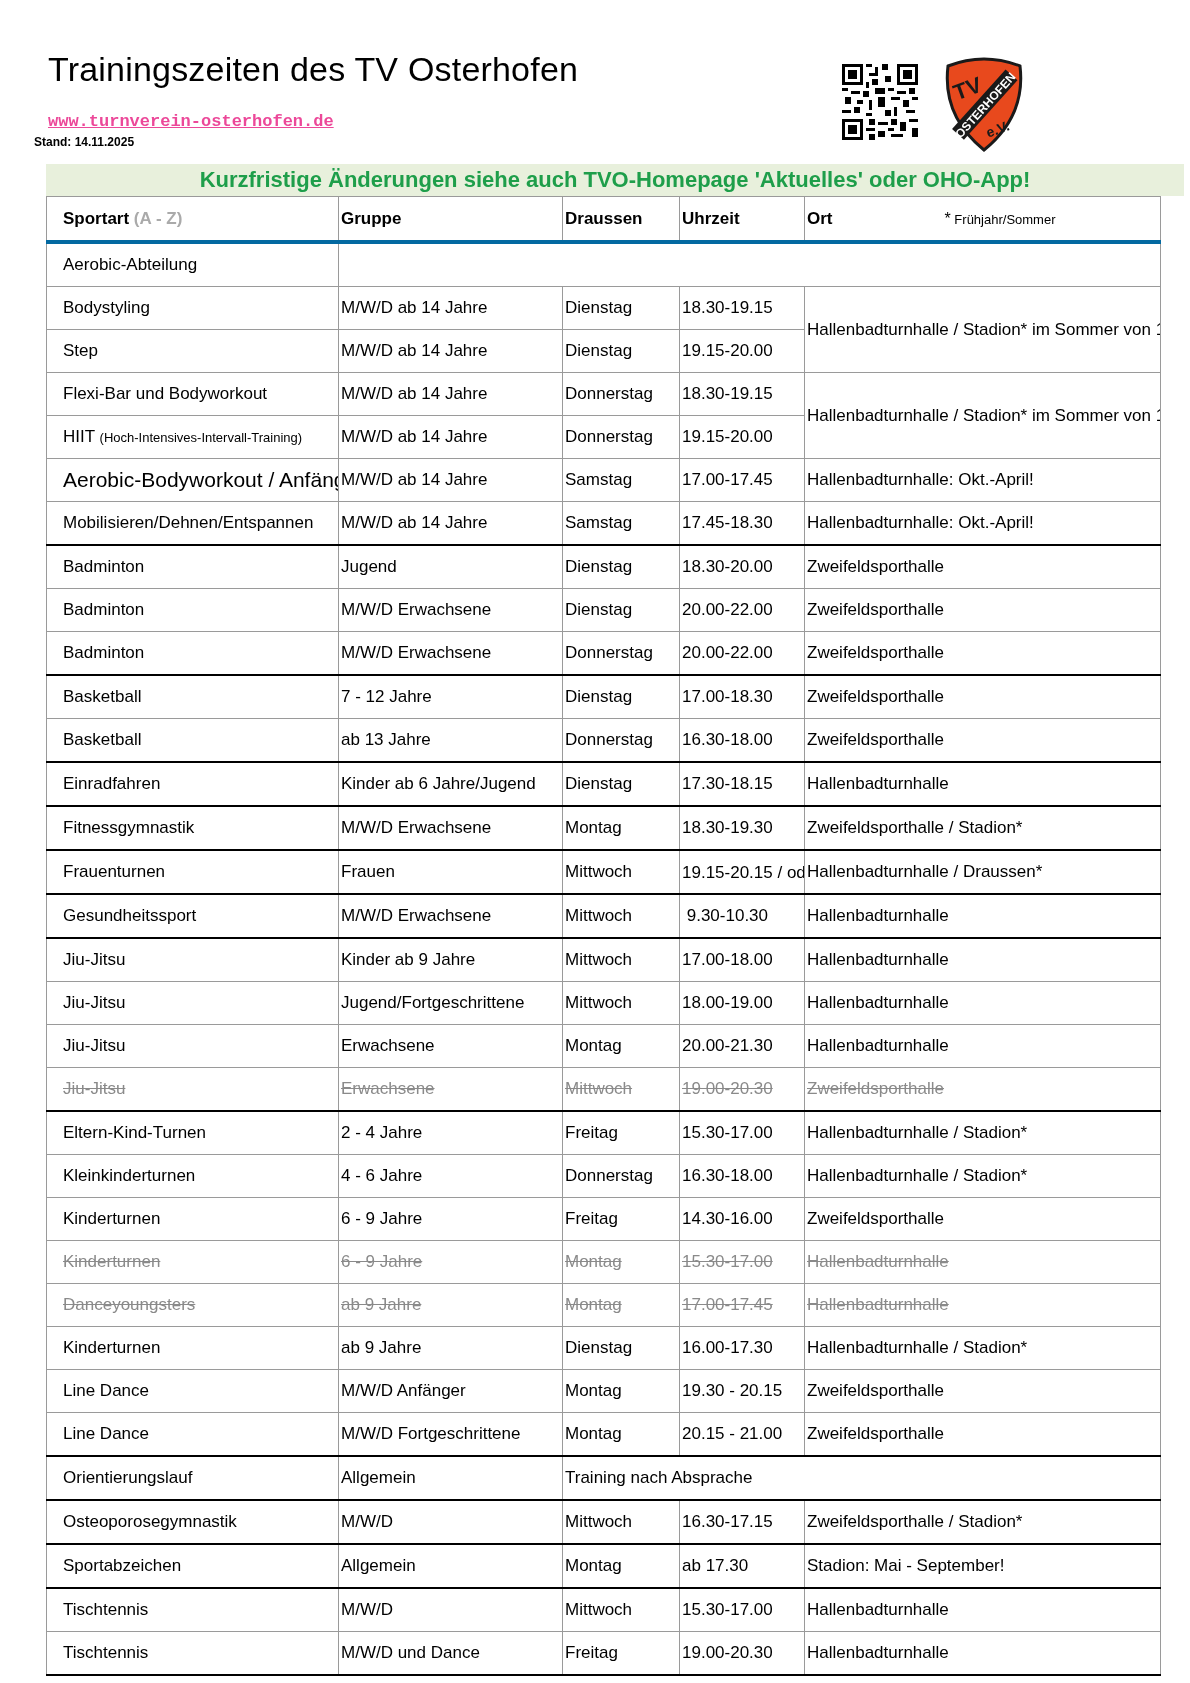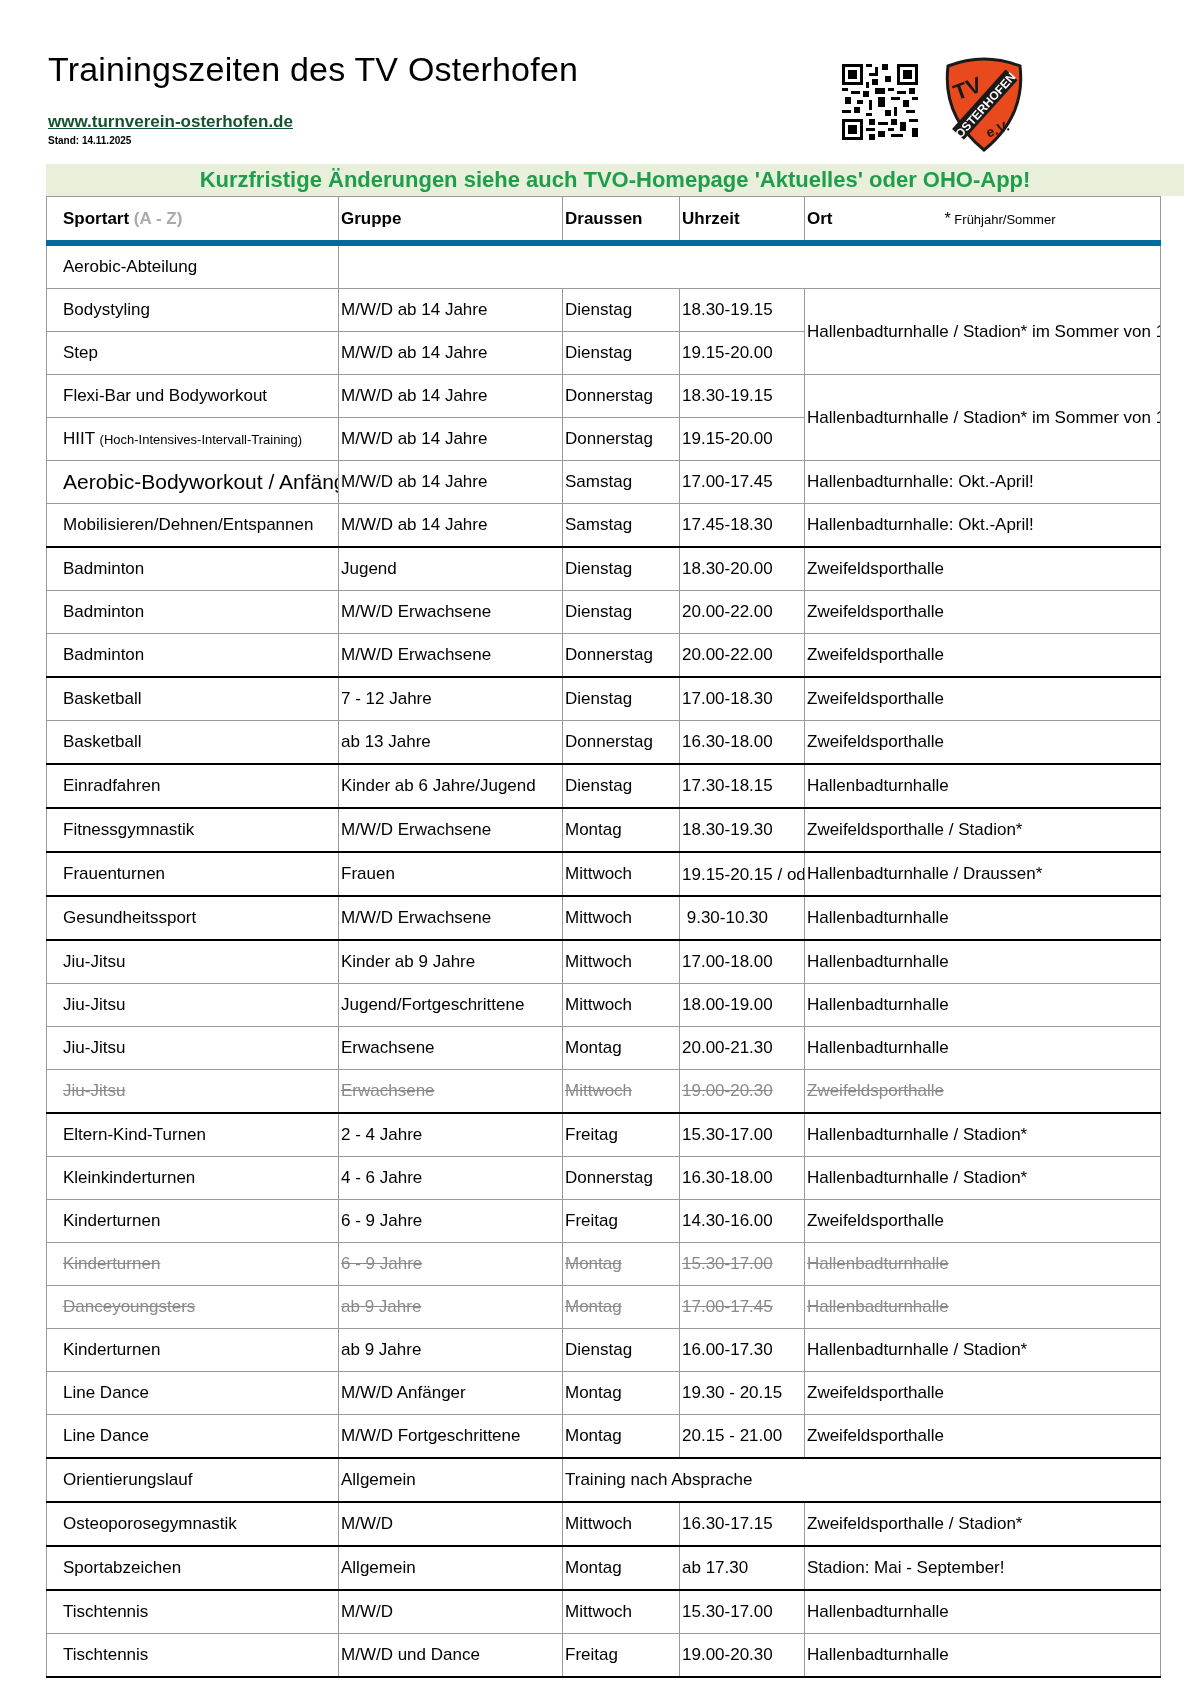--- a/index.html
+++ b/index.html
@@ -1,28 +1,28 @@
 <!DOCTYPE html>
 <html><head>
 <meta charset="utf-8">
 <style>
   html, body { margin: 0; padding: 0; background: #ffffff; }
   body { width: 1190px; height: 1683px; position: relative; font-family: "Liberation Sans", sans-serif; color: #000; overflow: hidden; }
   .title { position: absolute; left: 48px; top: 50px; font-size: 34px; font-weight: normal; letter-spacing: 0.2px; }
-  .url { position: absolute; left: 48px; top: 112px; font-size: 17px; font-weight: bold; color: #14532d; text-decoration: underline; }
-  .stand { position: absolute; left: 48px; top: 135px; font-size: 10px; font-weight: bold; }
+  .url { position: absolute; left: 48px; top: 112px; font-size: 17px; font-weight: bold; color: #ec4899; text-decoration: underline; font-family: Liberation Mono, monospace; }
+  .stand { position: absolute; left: 34px; top: 135px; font-size: 12px; font-weight: bold; }
   .qr { position: absolute; left: 838px; top: 64px; width: 84px; height: 76px; }
   .crest { position: absolute; left: 940px; top: 56px; width: 88px; height: 96px; }
   .banner { position: absolute; left: 46px; top: 164px; width: 1138px; height: 32px; background: #e8f0dc; text-align: center; font-size: 22px; font-weight: bold; color: #1e9e4a; line-height: 32px; }
   table.sched { position: absolute; left: 46px; top: 196px; width: 1114px; border-collapse: collapse; table-layout: fixed; }
   table.sched td, table.sched th { border-left: 1px solid #9a9a9a; border-right: 1px solid #9a9a9a; border-top: 1px solid #9a9a9a; border-bottom: 1px solid #9a9a9a; height: 42px; padding: 0 4px 0 16px; font-size: 17px; text-align: left; vertical-align: middle; font-weight: normal; white-space: nowrap; overflow: hidden; }
   table.sched td.c1, table.sched th.c1 { padding-left: 16px; }
   table.sched td.c2, table.sched td.c3, table.sched td.c4, table.sched td.c5,
   table.sched th.c2, table.sched th.c3, table.sched th.c4, table.sched th.c5 { padding-left: 2px; }
-  table.sched th { font-weight: bold; height: 43px; border-bottom: 6px solid #0369a1; }
+  table.sched th { font-weight: bold; height: 43px; border-bottom: 4px solid #0369a1; }
   th .az { color: #aaaaaa; }
   th .note { font-weight: normal; font-size: 13px; margin-left: 112px; text-align: right; }
   th .note .star { font-size: 16px; }
   tr.grp td { border-top: 2px solid #000; }
   tr.last td { border-bottom: 2px solid #000; }
   tr.struck td { color: #8a8a8a; text-decoration: line-through; }
   td.hiit .sub { font-size: 13px; }
   td.multi { white-space: normal; line-height: 21px; }
   td.tight { white-space: normal; line-height: 17px; font-size: 17px; }
 </style>

